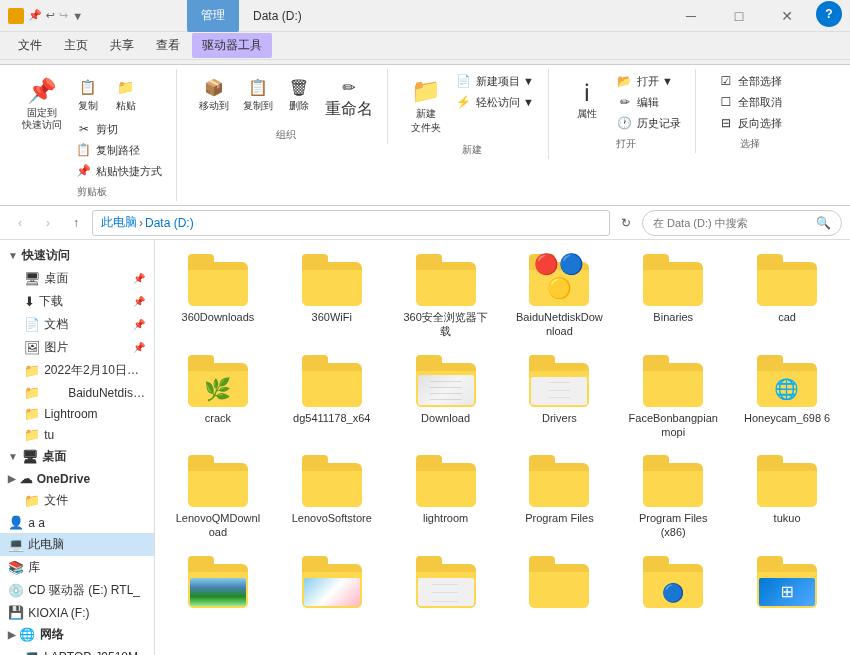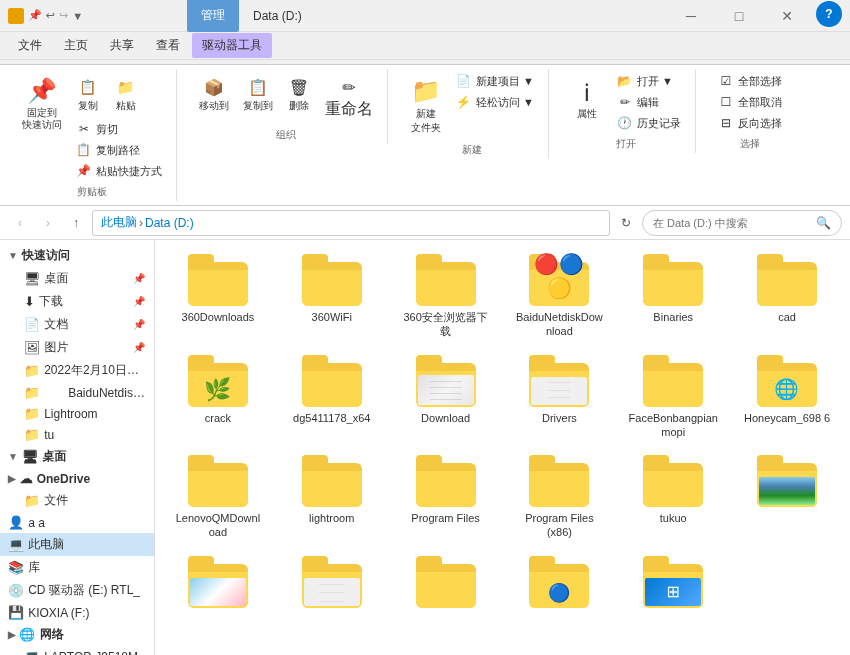--- a/index.html
+++ b/index.html
@@ -627,20 +627,28 @@
 
       <div class="file-item">
         <div class="folder-icon">
           <div class="folder-tab"></div>
           <div class="folder-back"></div>
           <div class="folder-front"></div>
         </div>
         <div class="file-name">LenovoQMDownload</div>
       </div>
 
+      <div class="file-item">
+        <div class="folder-icon">
+          <div class="folder-tab"></div>
+          <div class="folder-back"></div>
+          <div class="folder-front"></div>
+        </div>
+        <div class="file-name">LenovoSoftstore</div>
+      </div>
 
       <div class="file-item">
         <div class="folder-icon">
           <div class="folder-tab"></div>
           <div class="folder-back"></div>
           <div class="folder-front"></div>
         </div>
         <div class="file-name">lightroom</div>
       </div>
 

